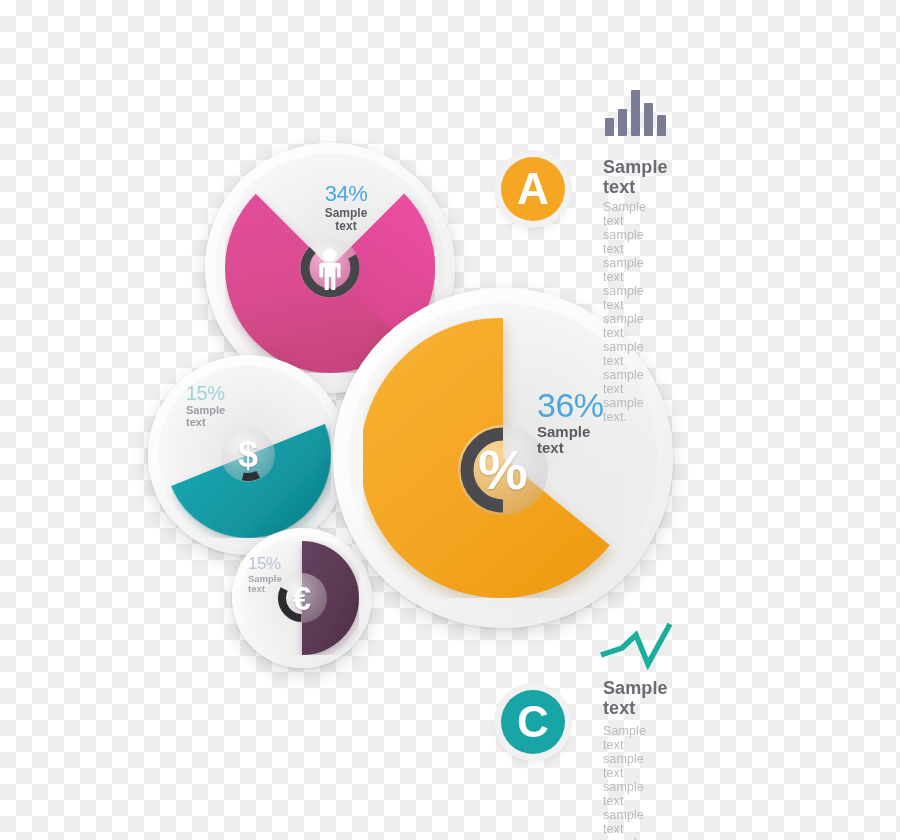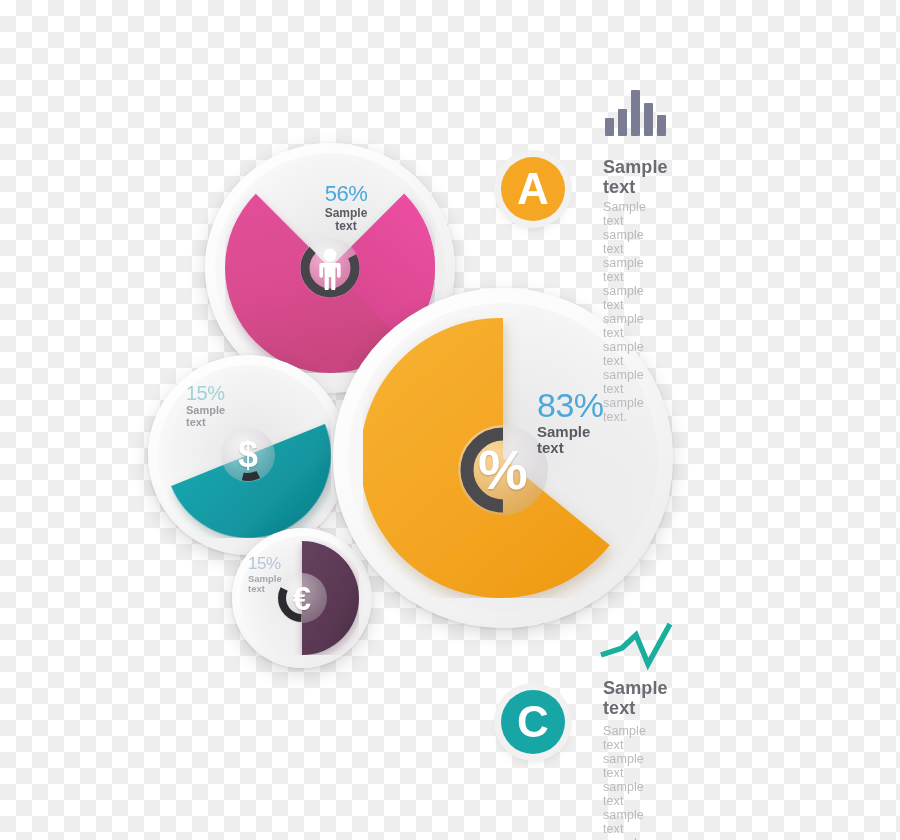--- a/index.html
+++ b/index.html
@@ -153,21 +153,21 @@
     <svg class="gauge-ring" style="left:298px; top:236px;" width="64" height="64" viewBox="0 0 64 64">
       <circle cx="32" cy="32" r="25" fill="none" stroke="#45454a" stroke-width="9" stroke-dasharray="110 157" stroke-dashoffset="-27" stroke-linecap="butt" transform="rotate(-90 32 32)"></circle>
     </svg>
 
     <svg class="hub-glyph" style="left:315px; top:246px;" width="30" height="44" viewBox="0 0 30 44">
       <circle cx="15" cy="9" r="6.4" fill="#ffffff"></circle>
       <path d="M6.4 17 h17.2 a2 2 0 0 1 2 2 v11 a1.8 1.8 0 0 1 -3.6 0 v-8.5 h-1.6 v21 a2.1 2.1 0 0 1 -4.2 0 v-11.5 h-2.4 v11.5 a2.1 2.1 0 0 1 -4.2 0 v-21 h-1.6 v8.5 a1.8 1.8 0 0 1 -3.6 0 v-11 a2 2 0 0 1 2 -2 z" fill="#ffffff"></path>
     </svg>
 
     <div class="pie-label" style="left:311px; top:183px; text-align:center; width:70px;">
-      <span class="pie-pct" style="font-size:22px;">56%</span>
+      <span class="pie-pct" style="font-size:22px;">34%</span>
       <span class="pie-sub" style="font-size:12px;">
         <span>Sample</span><br>
         <span>text</span>
       </span>
     </div>
   </div>
 
   <div class="layer">
     <div class="disc" style="left:148px; top:355px; width:200px; height:200px;"></div>
     <div class="disc-inner-shade" style="left:158px; top:365px; width:180px; height:180px;"></div>
@@ -261,21 +261,21 @@
       </g>
     </svg>
 
     <div class="hub" style="left:458px; top:425px; width:90px; height:90px;"></div>
     <svg class="gauge-ring" style="left:455px; top:422px;" width="96" height="96" viewBox="0 0 96 96">
       <circle cx="48" cy="48" r="36" fill="none" stroke="#4a4a4f" stroke-width="13" stroke-dasharray="113 113" stroke-dashoffset="-113" stroke-linecap="butt" transform="rotate(-90 48 48)"></circle>
     </svg>
     <div class="hub-glyph" style="left:458px; top:425px; width:90px; height:90px; font-size:56px;">%</div>
 
     <div class="pie-label" style="left:537px; top:388px; width:110px;">
-      <span class="pie-pct" style="font-size:34px;">83%</span>
+      <span class="pie-pct" style="font-size:34px;">36%</span>
       <span class="pie-sub" style="font-size:15px;">
         <span>Sample</span><br>
         <span>text</span>
       </span>
     </div>
   </div>
 
   <div class="legend">
     <div class="badge" style="left:501px; top:157px; width:64px; height:64px; background:#f5a623;">A</div>
 

